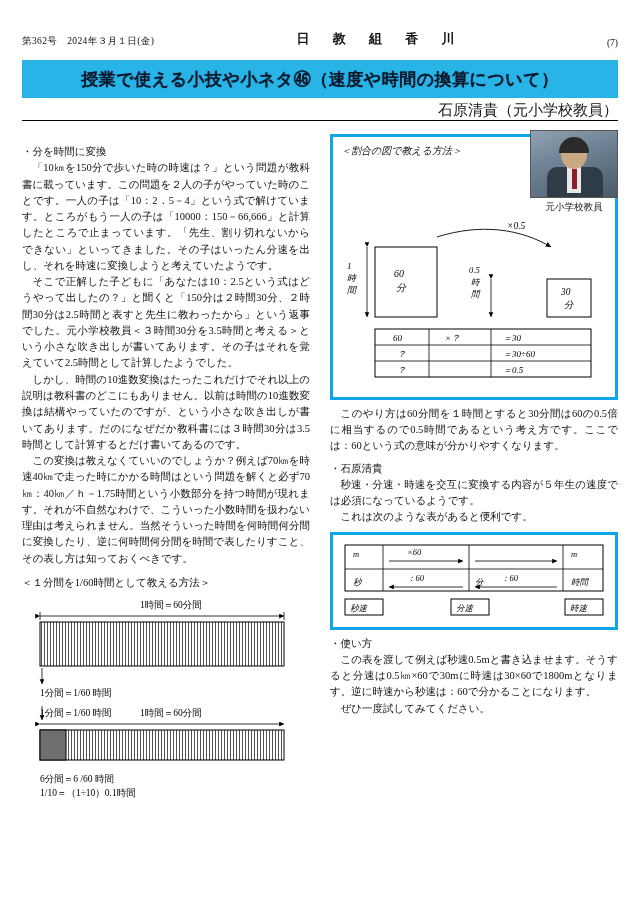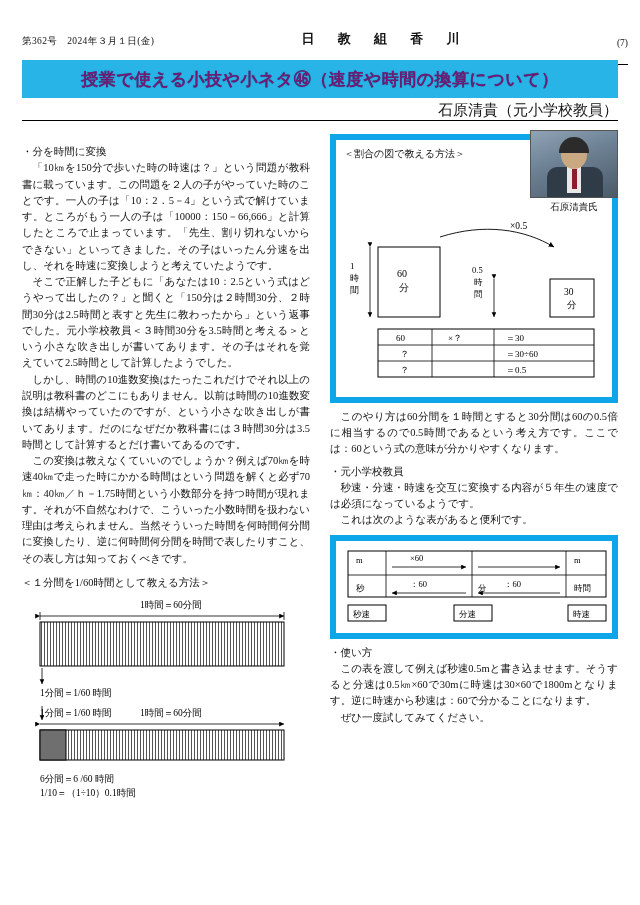--- a/index.html
+++ b/index.html
@@ -10,36 +10,36 @@
     color:#111;
     position:relative;
     overflow:hidden;
   }
   .page{
     position:absolute;inset:0;
     padding:0;
   }
   
   .masthead{
-    position:absolute;left:22px;right:12px;top:22px;height:26px;
+    position:absolute;left:22px;right:22px;top:22px;height:26px;
     display:flex;align-items:flex-end;justify-content:space-between;
     border-bottom:1.5px solid #000;
     padding-bottom:16px;
   }
   .mh-left{font-size:9.5px;letter-spacing:.4px;}
   .mh-center{font-size:13px;letter-spacing:10px;font-weight:700;padding-right:0;}
   .mh-right{font-size:9.5px;}
   
   .titleband{
     position:absolute;left:22px;right:22px;top:60px;height:38px;
     background:#29b4e8;
     display:flex;align-items:center;justify-content:center;
   }
   .titleband .t{
-    color:#701a75;font-weight:700;font-size:17px;letter-spacing:.5px;
+    color:#0f172a;font-weight:700;font-size:17px;letter-spacing:.5px;
     text-shadow:0 0 1px #0a6c92;
   }
   .byline{
     position:absolute;right:22px;top:101px;font-size:15px;
   }
   .byline-rule{
     position:absolute;left:22px;right:22px;top:120px;height:0;
     border-bottom:1.2px solid #000;
   }
   
@@ -75,22 +75,23 @@
   }
   .photo .shirt{
     position:absolute;left:36px;top:36px;width:14px;height:26px;background:#e8e8e8;
   }
   .photo .tie{
     position:absolute;left:41px;top:38px;width:5px;height:20px;background:#8b1d2c;
   }
   .photo-cap{font-size:9.5px;margin-top:2px;}
   
   .figbox{
-    border:6px solid #0ea5e9;padding:6px 8px 8px 8px;margin:6px 0 6px 0;
+    border:3px solid #0ea5e9;padding:6px 8px 8px 8px;margin:6px 0 6px 0;
     background:#fff;
+    font-style:italic;
   }
   .figbox .fh{font-size:10px;margin-bottom:4px;}
   .ratio-svg, .speed-svg{display:block;}
   
   .leftfig{margin-top:5px;}
 </style>
 </head>
 <body>
 
 <div class="page">
@@ -161,21 +162,21 @@
   <div class="col right">
 
     <div class="photo-wrap">
       <div class="photo">
         <div class="body"></div>
         <div class="shirt"></div>
         <div class="tie"></div>
         <div class="head"></div>
         <div class="hair"></div>
       </div>
-      <div class="photo-cap">石原清貴氏</div>
+      <div class="photo-cap">元小学校教員</div>
     </div>
 
 
     <div class="figbox">
       <div class="fh">＜割合の図で教える方法＞</div>
       <svg class="ratio-svg" width="268" height="172" viewBox="0 0 268 172">
         <defs>
           <marker id="ar2" markerWidth="7" markerHeight="7" refX="6" refY="3" orient="auto">
             <path d="M0,0 L6,3 L0,6 z" fill="#000"></path>
           </marker>
@@ -215,21 +216,21 @@
         <text x="56" y="140" font-size="9" font-family="'Liberation Serif',serif">？</text>
         <text x="162" y="140" font-size="9" font-family="'Liberation Serif',serif">＝30÷60</text>
 
         <text x="56" y="156" font-size="9" font-family="'Liberation Serif',serif">？</text>
         <text x="162" y="156" font-size="9" font-family="'Liberation Serif',serif">＝0.5</text>
       </svg>
     </div>
 
     <p>このやり方は60分間を１時間とすると30分間は60の0.5倍に相当するので0.5時間であるという考え方です。ここでは：60という式の意味が分かりやすくなります。</p>
 
-    <p class="bullet" style="margin-top:6px">・元小学校教員</p>
+    <p class="bullet" style="margin-top:6px">・石原清貴</p>
     <p>秒速・分速・時速を交互に変換する内容が５年生の速度では必須になっているようです。</p>
     <p>これは次のような表があると便利です。</p>
 
     <div class="figbox">
       <svg class="speed-svg" width="268" height="78" viewBox="0 0 268 78">
         <defs>
           <marker id="ar3" markerWidth="7" markerHeight="7" refX="6" refY="3" orient="auto">
             <path d="M0,0 L6,3 L0,6 z" fill="#000"></path>
           </marker>
         </defs>

